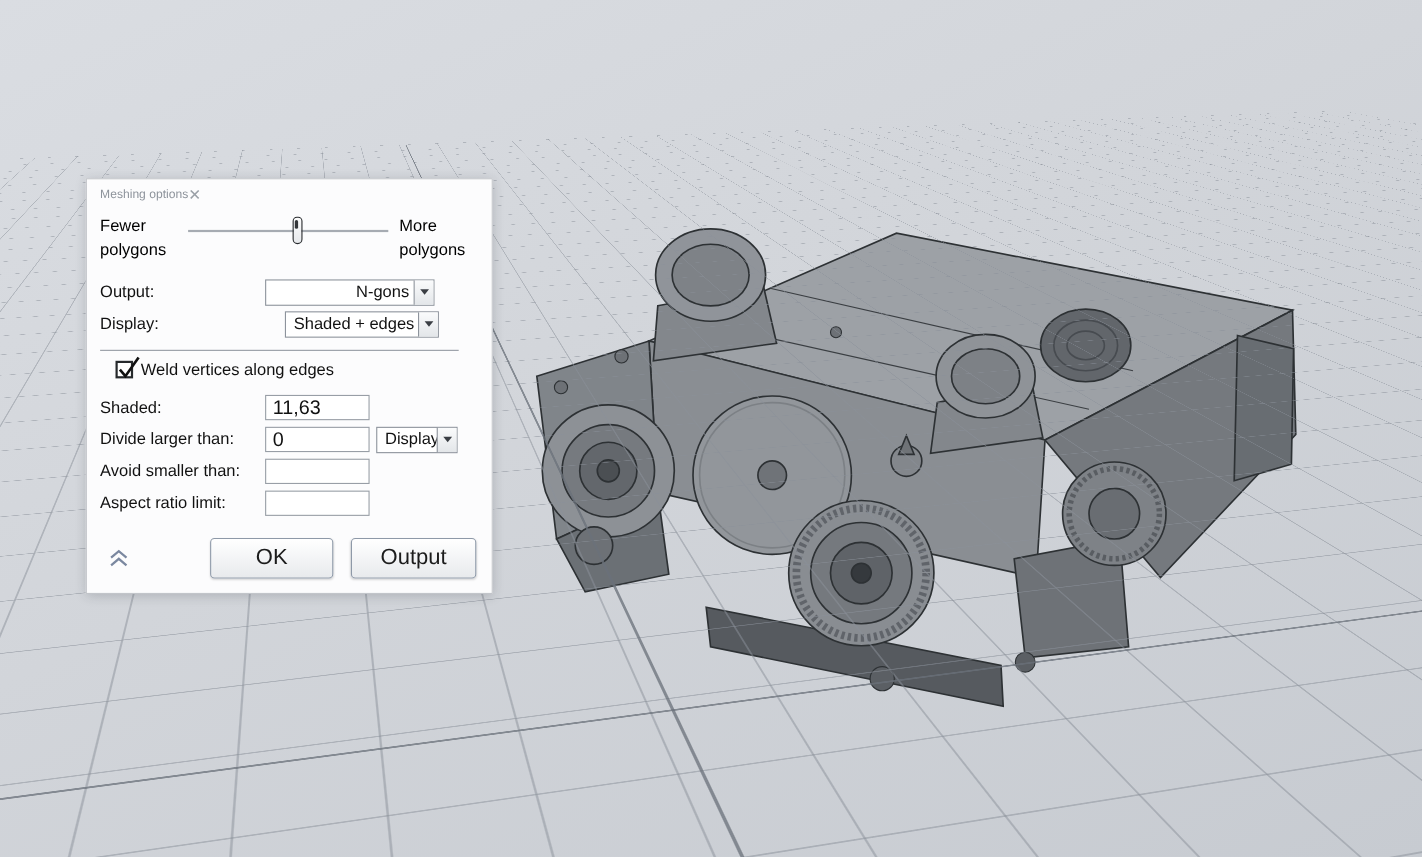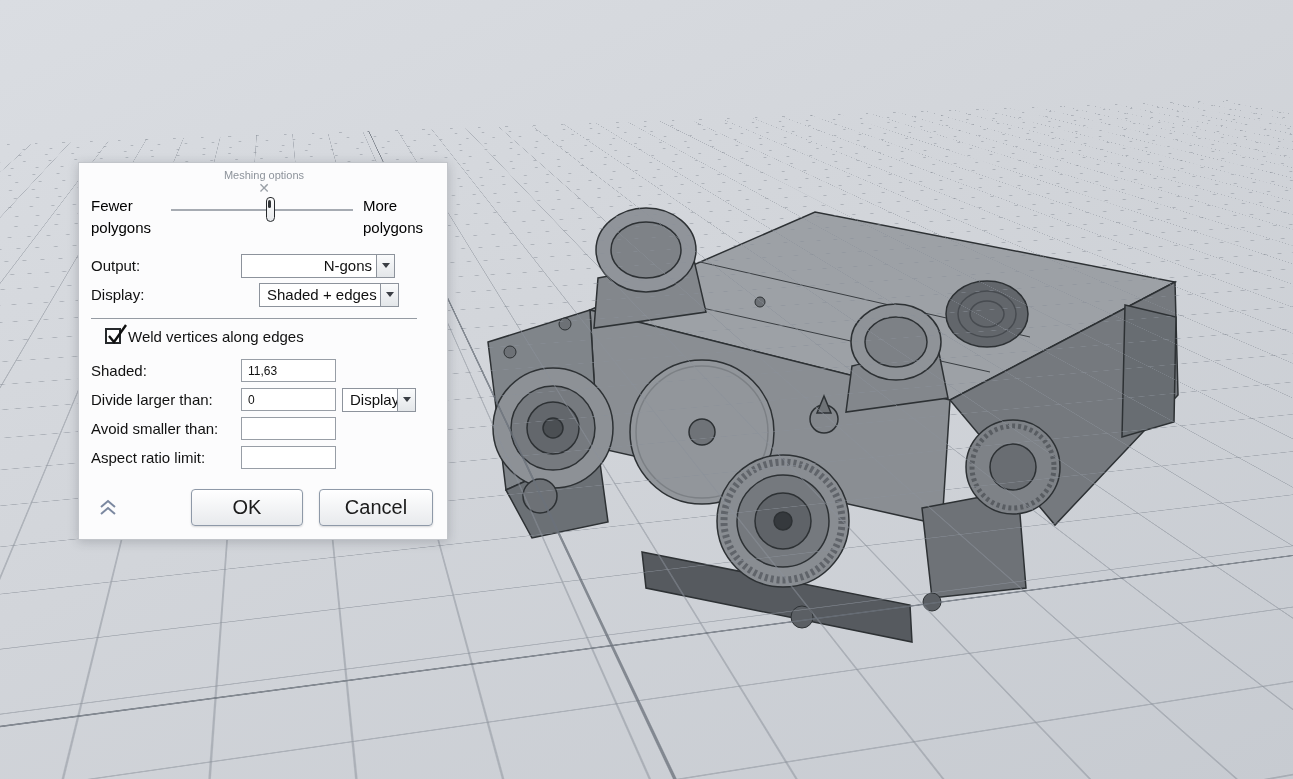--- a/index.html
+++ b/index.html
@@ -25,21 +25,21 @@
 
   .model { position:absolute; left:470px; top:190px; }
 
   
   .dialog {
     position:absolute; left:78px; top:162px; width:370px; height:378px;
     background:#fcfcfd; border:1px solid #c2c5ca;
     box-shadow:0 2px 10px rgba(40,45,55,.22);
     z-index:10;
   }
-  .titlebar { display:flex; justify-content:flex-start; align-items:center; padding:6px 10px 0 12px; height:22px;flex-direction:column; }
+  .titlebar { display:flex; justify-content:flex-start; align-items:center; padding:6px 10px 0 12px; height:22px; }
   .dialog-title { font-size:11px; color:#8d939b; }
   .dialog-close { font-size:14px; color:#9aa0a7; line-height:1; cursor:pointer; }
 
   .slider-row { display:flex; margin:10px 12px 4px 12px; min-height:52px; }
   .slider-label { font-size:15px; color:#000000; line-height:1.45; }
   .slider-label.left  { width:78px; }
   .slider-label.right { width:72px; margin-left:8px; }
   .slider { flex:1; position:relative; height:34px; }
   .slider-track { position:absolute; left:2px; right:2px; top:14px; height:2px; background:#a6abb2; }
   .slider-thumb {
@@ -65,21 +65,21 @@
   .combo-curved  { width:74px; margin-left:6px; }
 
   .divider { border-top:1px solid #959ba3; margin:9px 30px 9px 12px; }
 
   .check-row { display:flex; align-items:flex-start; margin:0 12px 2px 26px; height:26px; }
   .checkbox { position:relative; width:16px; height:16px; border:2px solid #26292c; background:#fff; margin-right:7px; flex:0 0 16px; }
   .checkmark { position:absolute; left:0px; top:-8px; overflow:visible; }
   .check-label { font-size:15px; color:#111; }
 
   .tinput { width:95px; height:23px; border:1px solid #989ea6; background:#fff;
-            font-family:"Liberation Sans", sans-serif; font-size:12px; color:#111; padding:0 4px 0 6px; }
+            font-family:"Liberation Sans", sans-serif; font-size:18px; color:#111; padding:0 4px 0 6px; }
 
   .footer { display:flex; align-items:center; margin:17px 12px 0 12px; }
   .collapse-btn { width:22px; height:20px; margin-left:6px; cursor:pointer; }
   .btn {
     height:37px; border:1px solid #8e99a8; border-radius:4px;
     background:linear-gradient(#ffffff,#e8eaed);
     font-family:"Liberation Sans", sans-serif; font-size:20px; color:#1c1c1c;
     box-shadow:0 1px 2px rgba(0,0,0,.15); cursor:pointer;
   }
   .btn-ok { width:112px; margin-left:72px; }
@@ -223,16 +223,16 @@
     <span class="field-label">Aspect ratio limit:</span>
     <input class="tinput" type="text" value="" style="">
   </div>
 
   <div class="footer">
     <svg class="collapse-btn" width="22" height="20" viewBox="0 0 22 20">
       <polyline points="4,9 11,3 18,9" fill="none" stroke="#7b88a0" stroke-width="2"></polyline>
       <polyline points="4,16 11,10 18,16" fill="none" stroke="#7b88a0" stroke-width="2"></polyline>
     </svg>
     <button class="btn btn-ok">OK</button>
-    <button class="btn btn-cancel">Cancel</button>
+    <button class="btn btn-cancel">Output</button>
   </div>
 
 </div>
 
 </body></html>

